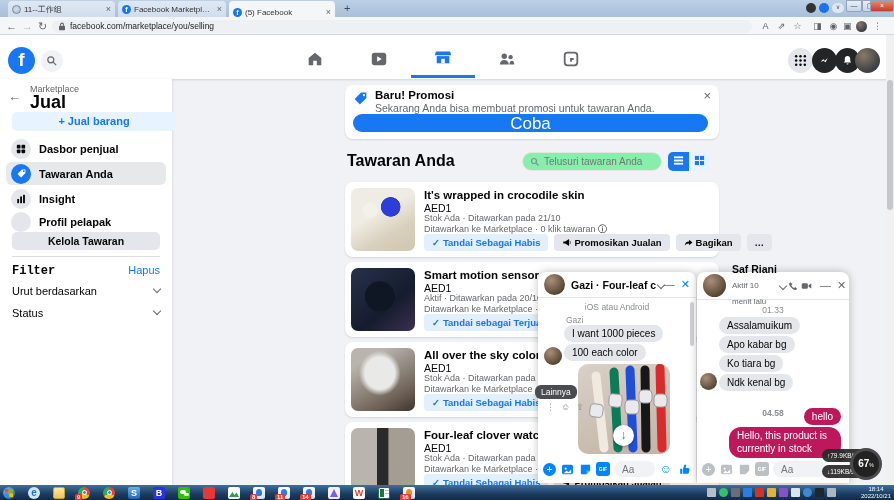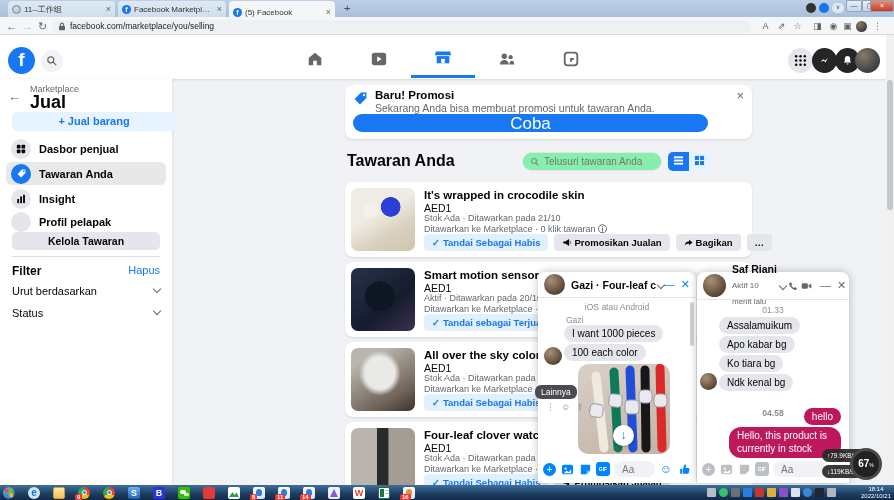--- a/index.html
+++ b/index.html
@@ -68,21 +68,21 @@
   .sideicon.blue { background:#1877f2; }
   .sideitem .lbl { font-size:11px; color:#050505; font-weight:bold; }
   .graybtn { position:absolute; left:12px; top:153px; width:148px; height:18px; border-radius:5px;
     background:#e4e6eb; color:#050505; font-size:10.5px; font-weight:bold; text-align:center; line-height:18px; border:none;}
   .sdivider { position:absolute; left:12px; top:177px; width:148px; height:1px; background:#dadde1; }
   .filterrow { position:absolute; left:12px; width:148px; display:flex; justify-content:space-between; }
   .chev { width:6px; height:6px; border-right:1.5px solid #65676b; border-bottom:1.5px solid #65676b;
     transform:rotate(45deg); margin-top:1px; }
 
   
-  .card { position:absolute; left:345px; width:407px; background:#fff; border-radius:8px;
+  .card { position:absolute; left:345px; width:374px; background:#fff; border-radius:8px;
     box-shadow:0 1px 2px rgba(0,0,0,.12); }
   .promo-title { font-size:11.5px; font-weight:bold; color:#050505; }
   .promo-sub { font-size:10.5px; color:#65676b; margin-top:1px; }
   .cobabtn { position:absolute; left:8px; top:29px; width:355px; height:18px; background:#1877f2;
     border:none; border-radius:9px; color:#fff; font-size:17px; font-weight:normal; }
   .sect-title { position:absolute; left:347px; top:152px; font-size:16px; font-weight:bold; color:#050505; z-index:1;}
   .searchpill { position:absolute; left:522px; top:152px; width:140px; height:19px; border-radius:10px;
     background:#86efac; display:flex; align-items:center; padding:0 7px; z-index:1; border:1px solid #e3e5e8;}
   .searchpill input { border:none; outline:none; background:transparent; font-size:10px; width:110px;
     color:#65676b; font-family:"Liberation Sans",sans-serif; margin-left:4px;}
@@ -302,21 +302,21 @@
     </span>
     <span class="lbl">Insight</span>
   </div>
   <div class="sideitem" style="top:131px;">
     <span class="sideicon avatarimg"></span>
     <span class="lbl">Profil pelapak</span>
   </div>
   <button class="graybtn">Kelola Tawaran</button>
   <div class="sdivider"></div>
   <div class="filterrow" style="top:185px;">
-    <span style="font-size:12px; font-weight:bold; color:#050505;">Filter</span>
+    <span style="font-size:12px; font-weight:bold; color:#050505;font-family:Liberation Mono, monospace;">Filter</span>
     <span style="font-size:11px; color:#1877f2;">Hapus</span>
   </div>
   <div class="filterrow" style="top:206px;">
     <span style="font-size:11px; color:#050505;">Urut berdasarkan</span>
     <span class="chev"></span>
   </div>
   <div class="filterrow" style="top:228px;">
     <span style="font-size:11px; color:#050505;">Status</span>
     <span class="chev"></span>
   </div>

